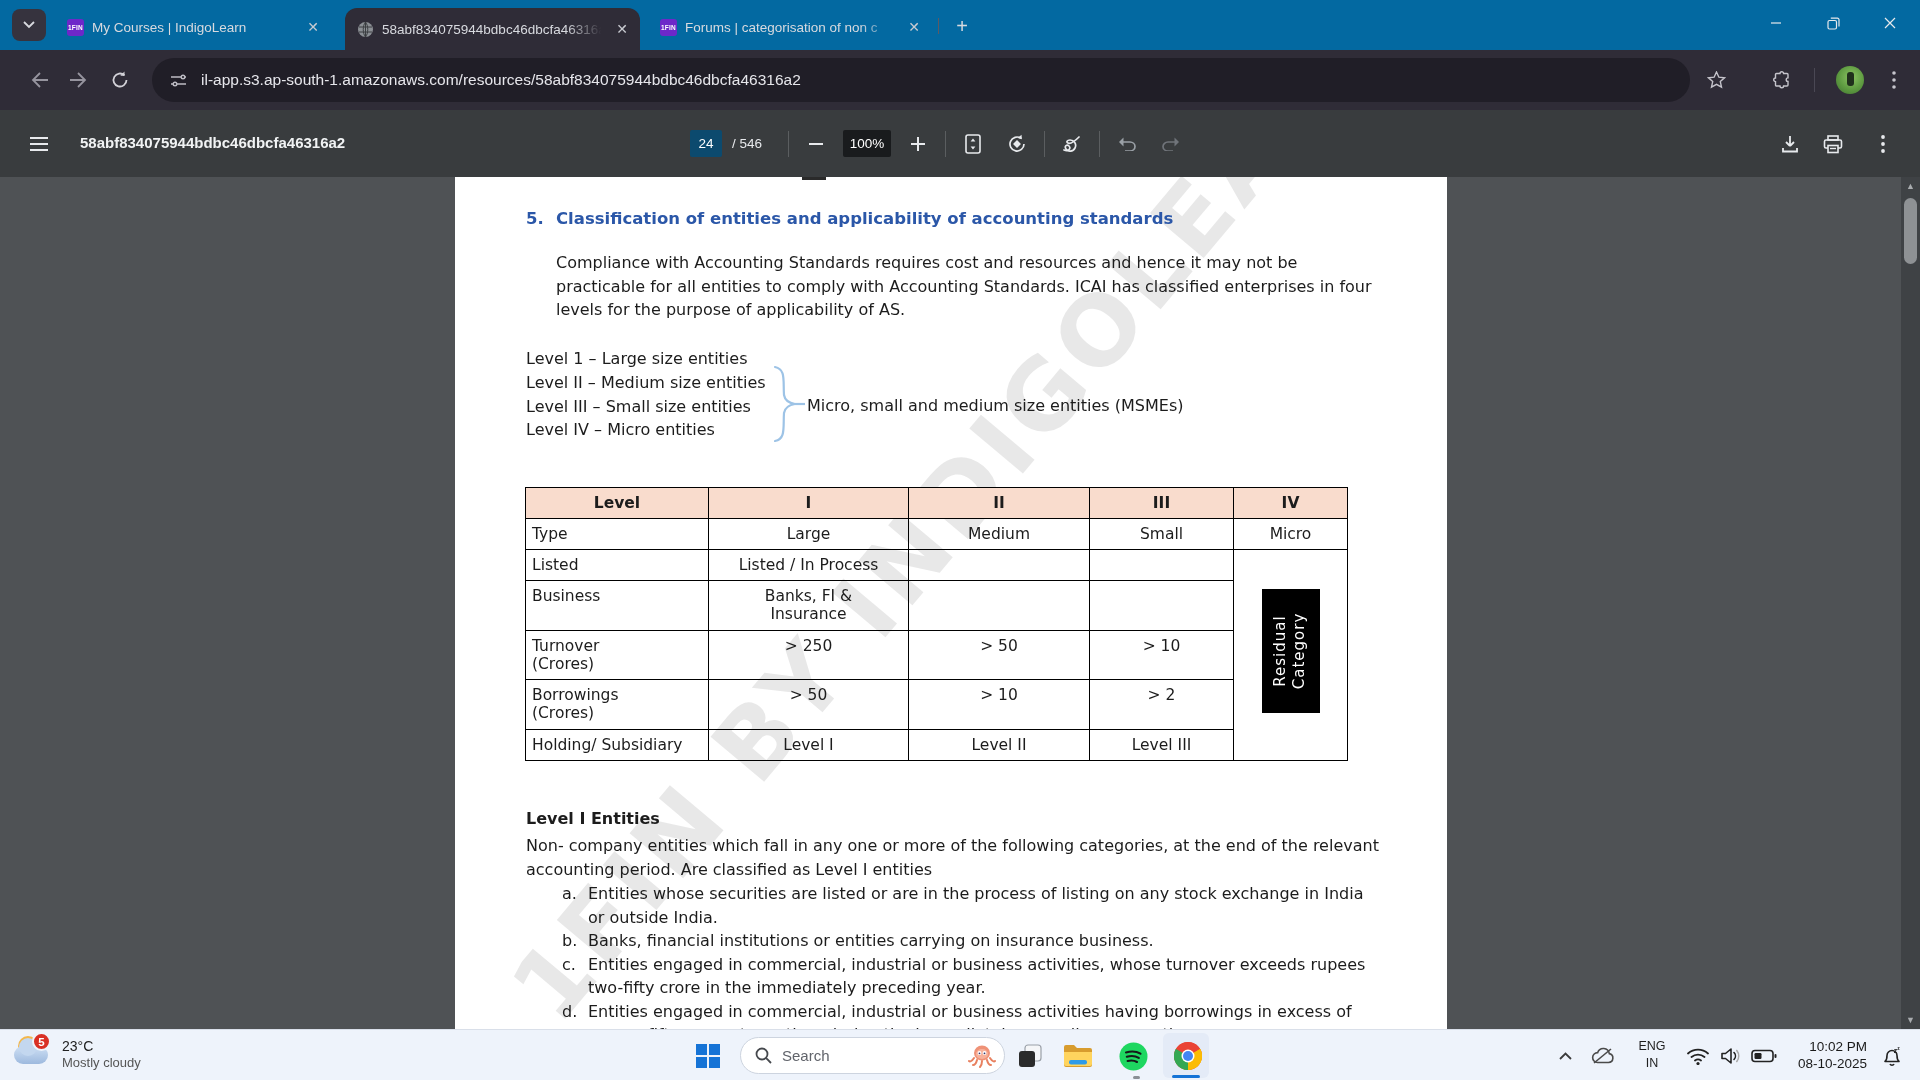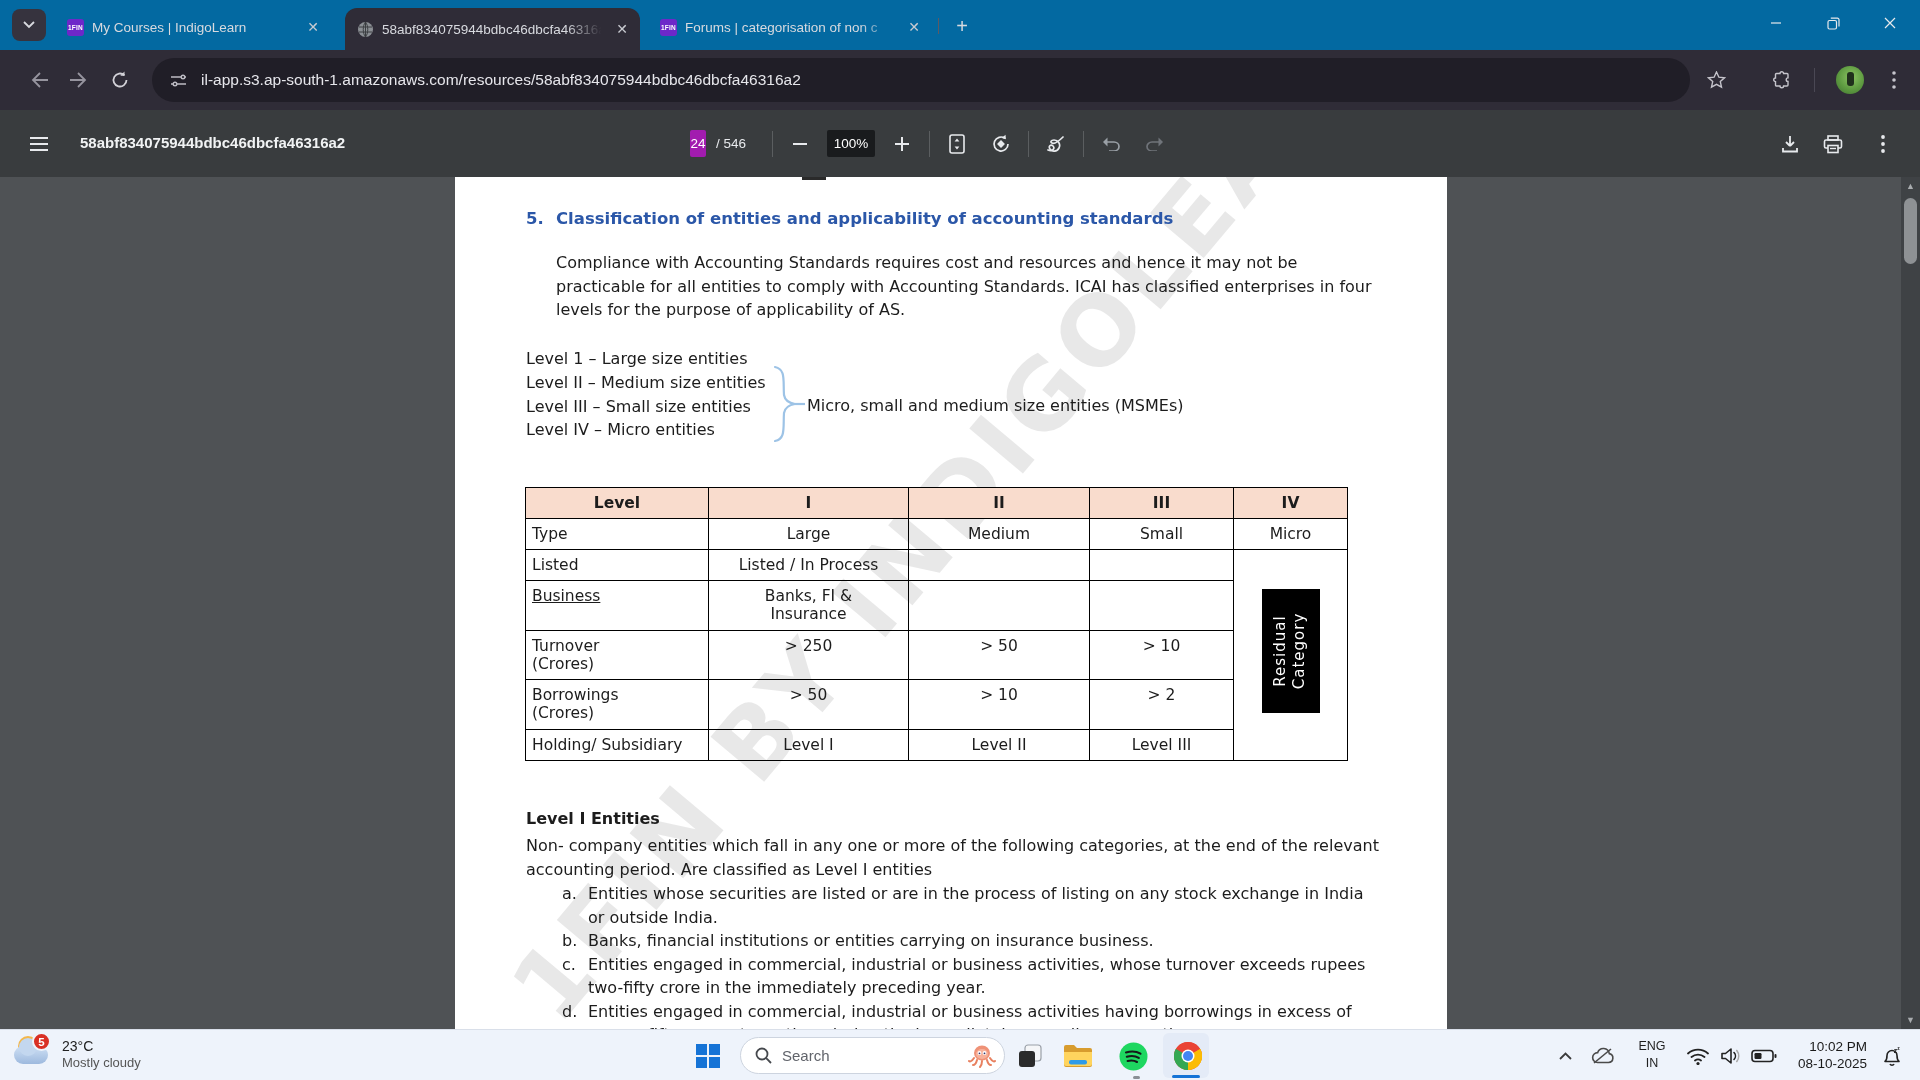--- a/index.html
+++ b/index.html
@@ -35,21 +35,21 @@
   .avatar { position:absolute; left:1836px; top:16px; width:28px; height:28px; border-radius:50%;
             background:radial-gradient(circle at 55% 40%, #8cc463 0%, #5d9a40 55%, #3f7030 100%); overflow:hidden; }
   .avatar::after { content:""; position:absolute; left:11px; top:6px; width:7px; height:14px; background:#20301c; border-radius:3px; }
   .toolbar-divider { position:absolute; left:1814px; top:18px; width:1px; height:24px; background:#4a4854; }
 
   
   #pdfbar { position:absolute; left:0; top:110px; width:1920px; height:67px; background:#393c3e;
             color:#e8eaed; }
   .pdf-title { position:absolute; left:80px; top:24px; font-size:15px; font-weight:bold; color:#f1f3f4; }
   .pdf-ctl { position:absolute; top:0; height:67px; display:flex; align-items:center; }
-  .pgbox { width:16px; height:27px; background:#a21caf; color:#fff; font-size:13.5px; text-align:center;
+  .pgbox { width:32px; height:27px; background:#0c4a6e; color:#fff; font-size:13.5px; text-align:center;
            border:none; border-radius:2px; font-family:"Liberation Sans",sans-serif; }
   .zoombox { min-width:48px; height:27px; background:#191b1d; color:#fff; font-size:13.5px;
              display:flex; align-items:center; justify-content:center; border-radius:2px; }
   .vdiv { width:1px; height:26px; background:#5b5e60; }
   .pdficon { width:34px; height:34px; display:flex; align-items:center; justify-content:center; }
 
   
   #viewport { position:absolute; left:0; top:177px; width:1920px; height:852px; background:#4f5255; }
   #page { position:absolute; left:455px; top:0; width:992px; height:852px; background:#ffffff; overflow:hidden;
           font-family:"DejaVu Sans", sans-serif; color:#1c1c1c; }
@@ -352,21 +352,21 @@
           <td class="c1">Listed / In Process</td>
           <td class="c2"></td>
           <td class="c3"></td>
           <td class="c4 residual-cell" rowspan="5">
             <div class="residual-box">
               <div class="residual-txt">Residual Category</div>
             </div>
           </td>
         </tr>
         <tr>
-          <td class="c0" style="height:50px;text-decoration:underline;">Business</td>
+          <td class="c0" style="height:50px;">Business</td>
           <td class="c1 pre">Banks, FI &amp;
 Insurance</td>
           <td class="c2"></td>
           <td class="c3"></td>
         </tr>
         <tr>
           <td class="c0 pre" style="height:49px;margin-left:20px;">Turnover
 (Crores)</td>
           <td class="c1">&gt; 250</td>
           <td class="c2">&gt; 50</td>

